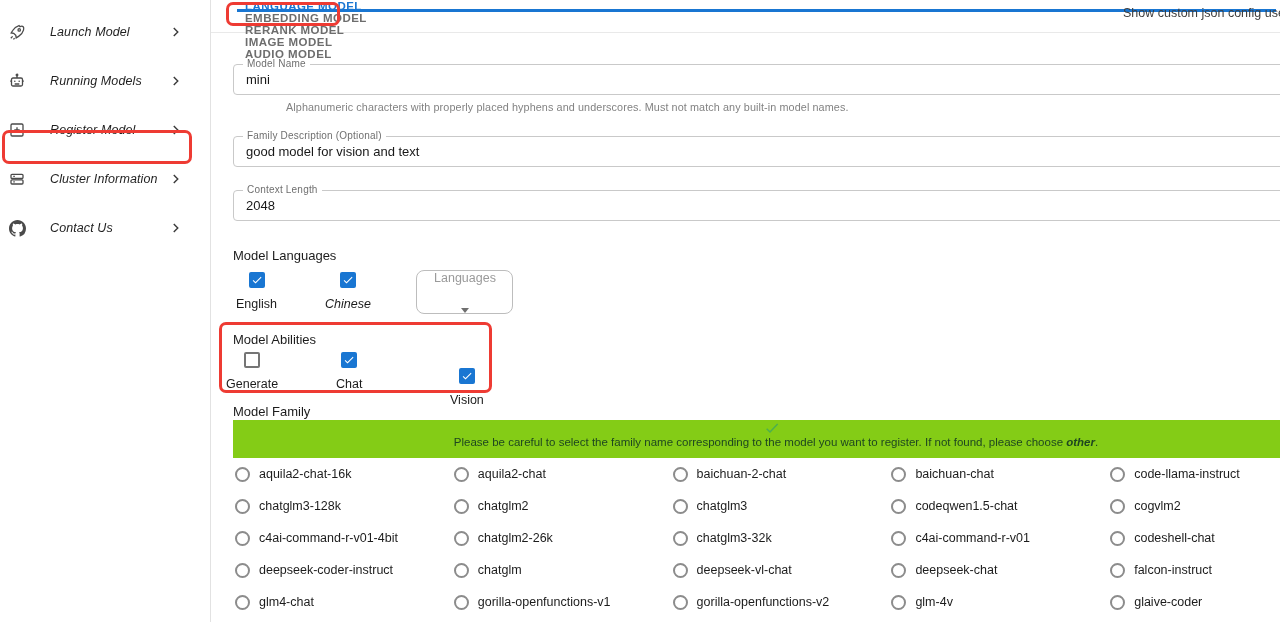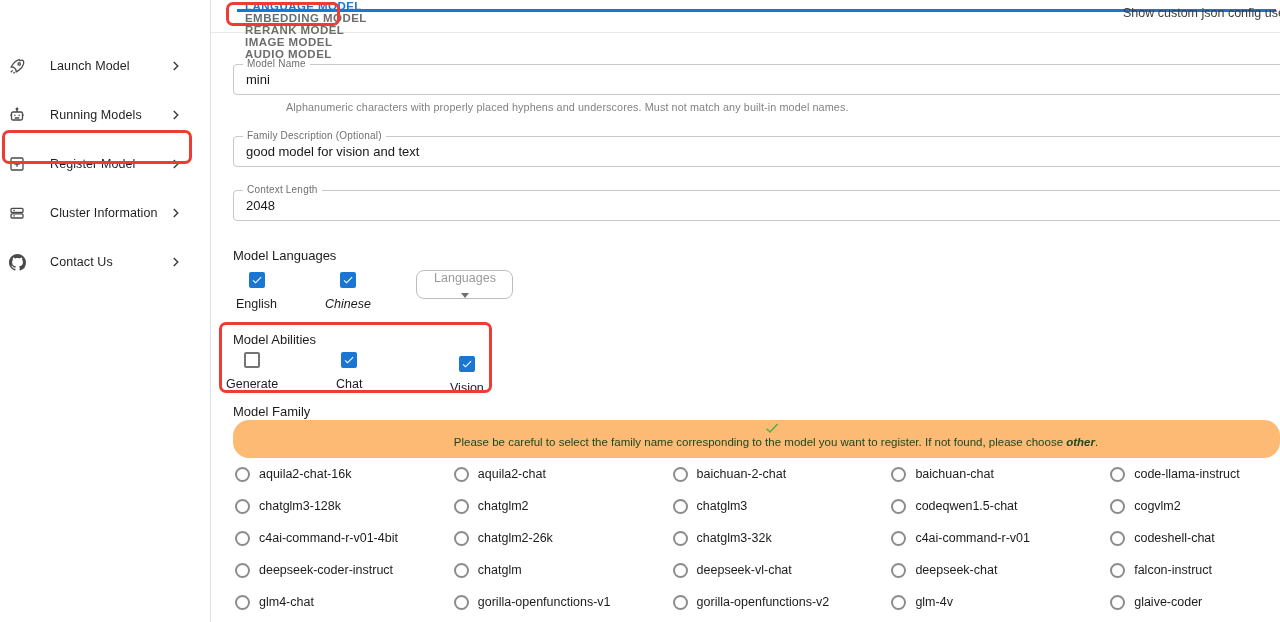--- a/index.html
+++ b/index.html
@@ -8,21 +8,21 @@
     overflow: hidden; position: relative; background: #ffffff;
     font-family: "Liberation Sans", "DejaVu Sans", sans-serif;
     -webkit-font-smoothing: antialiased;
   }
   .abs { position: absolute; flex-direction: column; }
 
   
   .corner-box { left: 0; top: 0; width: 33px; height: 26px; background: #070707; }
 
   
-  .sidebar { left: 0; top: 0; width: 211px; height: 622px; border-right: 1px solid #e2e2e2; background: #fff; padding-top: 52px; }
+  .sidebar { left: 0; top: 0; width: 211px; height: 622px; border-right: 1px solid #e2e2e2; background: #fff; padding-top: 18px; font-style: italic; }
   .side-item { display: flex; align-items: center; height: 28px; margin-bottom: 21px; padding: 0 26px 0 8px; cursor: pointer; }
   .side-item .sicon { width: 18px; height: 18px; display: flex; align-items: center; justify-content: center; flex: none; }
   .side-item .slabel { margin-left: 24px; flex: 1; font-size: 12.5px; color: #1f1f1f; letter-spacing: .1px; }
   .side-item .chev { width: 16px; height: 16px; flex: none; }
 
   
   .tabsbar { left: 211px; top: 0; width: 1069px; height: 33px; border-bottom: 1px solid #e9e9e9; display: flex; align-items: stretch; padding-left: 22px; }
   .tab { position: relative; display: flex; align-items: center; padding: 0 12px; font-size: 11.5px; font-weight: 700; letter-spacing: .45px; color: #6d6d6d; cursor: pointer; white-space: nowrap; }
   .tab.active { color: #1976d2; }
   .tab.active::after { content: ""; position: absolute; left: 4px; right: 4px; bottom: 0; height: 3px; background: #1976d2; }
@@ -38,26 +38,26 @@
   .sec-label { left: 233px; font-size: 13px; color: #1c1c1c; }
 
   
   .cbgroup { display: flex; align-items: center; gap: 9px; font-size: 12.5px; color: #1c1c1c; cursor: pointer; }
   .cbox { width: 16px; height: 16px; border-radius: 2px; border: 2px solid #757575; background: #fff; display: flex; align-items: center; justify-content: center; flex: none; }
   .cbox.checked { border-color: #1976d2; background: #1976d2; }
   .cbox svg { display: none; }
   .cbox.checked svg { display: block; }
 
   
-  .select { left: 416px; top: 270px; width: 97px; height: 29px; border: 1px solid #bdbdbd; border-radius: 8px; display: flex; align-items: center; justify-content: space-between; padding: 0 10px 0 11px; cursor: pointer; }
+  .select { left: 416px; top: 270px; width: 97px; height: 44px; border: 1px solid #bdbdbd; border-radius: 8px; display: flex; align-items: center; justify-content: space-between; padding: 0 10px 0 11px; cursor: pointer; }
   .select .sel-text { font-size: 12.5px; color: #9a9a9a; }
   .caret { width: 0; height: 0; border-left: 4.5px solid transparent; border-right: 4.5px solid transparent; border-top: 5px solid #6f6f6f; }
 
   
-  .banner { left: 233px; top: 420px; width: 1047px; height: 38px; background: #fdba74; border-radius: 16px; display: flex; align-items: center; padding-left: 30px; }
+  .banner { left: 233px; top: 420px; width: 1047px; height: 38px; background: #84cc16; border-radius: 0; display: flex; align-items: center; padding-left: 30px; }
   .banner .btext { margin-left: 9px; font-size: 11.5px; color: #1e4620; }
   .banner .btext em { font-weight: 700; font-style: italic; }
 
   
   .family-grid { left: 233px; top: 458px; display: grid; grid-template-columns: repeat(5, 218.8px); grid-auto-rows: 32px; }
   .fam-item { display: flex; align-items: center; gap: 9px; padding-left: 2px; cursor: pointer; }
   .radio { width: 15px; height: 15px; border: 2px solid #8c8c8c; border-radius: 50%; background: #fff; flex: none; }
   .fam-label { font-size: 12.5px; color: #1c1c1c; white-space: nowrap; }
 
   
@@ -218,21 +218,21 @@
 
 <div class="abs cbgroup" style="left:336px; top:352px;">
   <span class="cbox checked">
     <svg width="12" height="12" viewBox="0 0 24 24" fill="#ffffff">
         <path d="M9 16.2 4.8 12l-1.4 1.4L9 19 21 7l-1.4-1.4z"></path>
       </svg>
   </span>
   <span>Chat</span>
 </div>
 
-<div class="abs cbgroup" style="left:410px; top:356px;padding-left:40px;">
+<div class="abs cbgroup" style="left:410px; top:368px;padding-left:40px;">
   <span class="cbox checked">
     <svg width="12" height="12" viewBox="0 0 24 24" fill="#ffffff">
         <path d="M9 16.2 4.8 12l-1.4 1.4L9 19 21 7l-1.4-1.4z"></path>
       </svg>
   </span>
   <span>Vision</span>
 </div>
 
 <div class="abs sec-label" style="top:404px;">Model Family</div>
 

